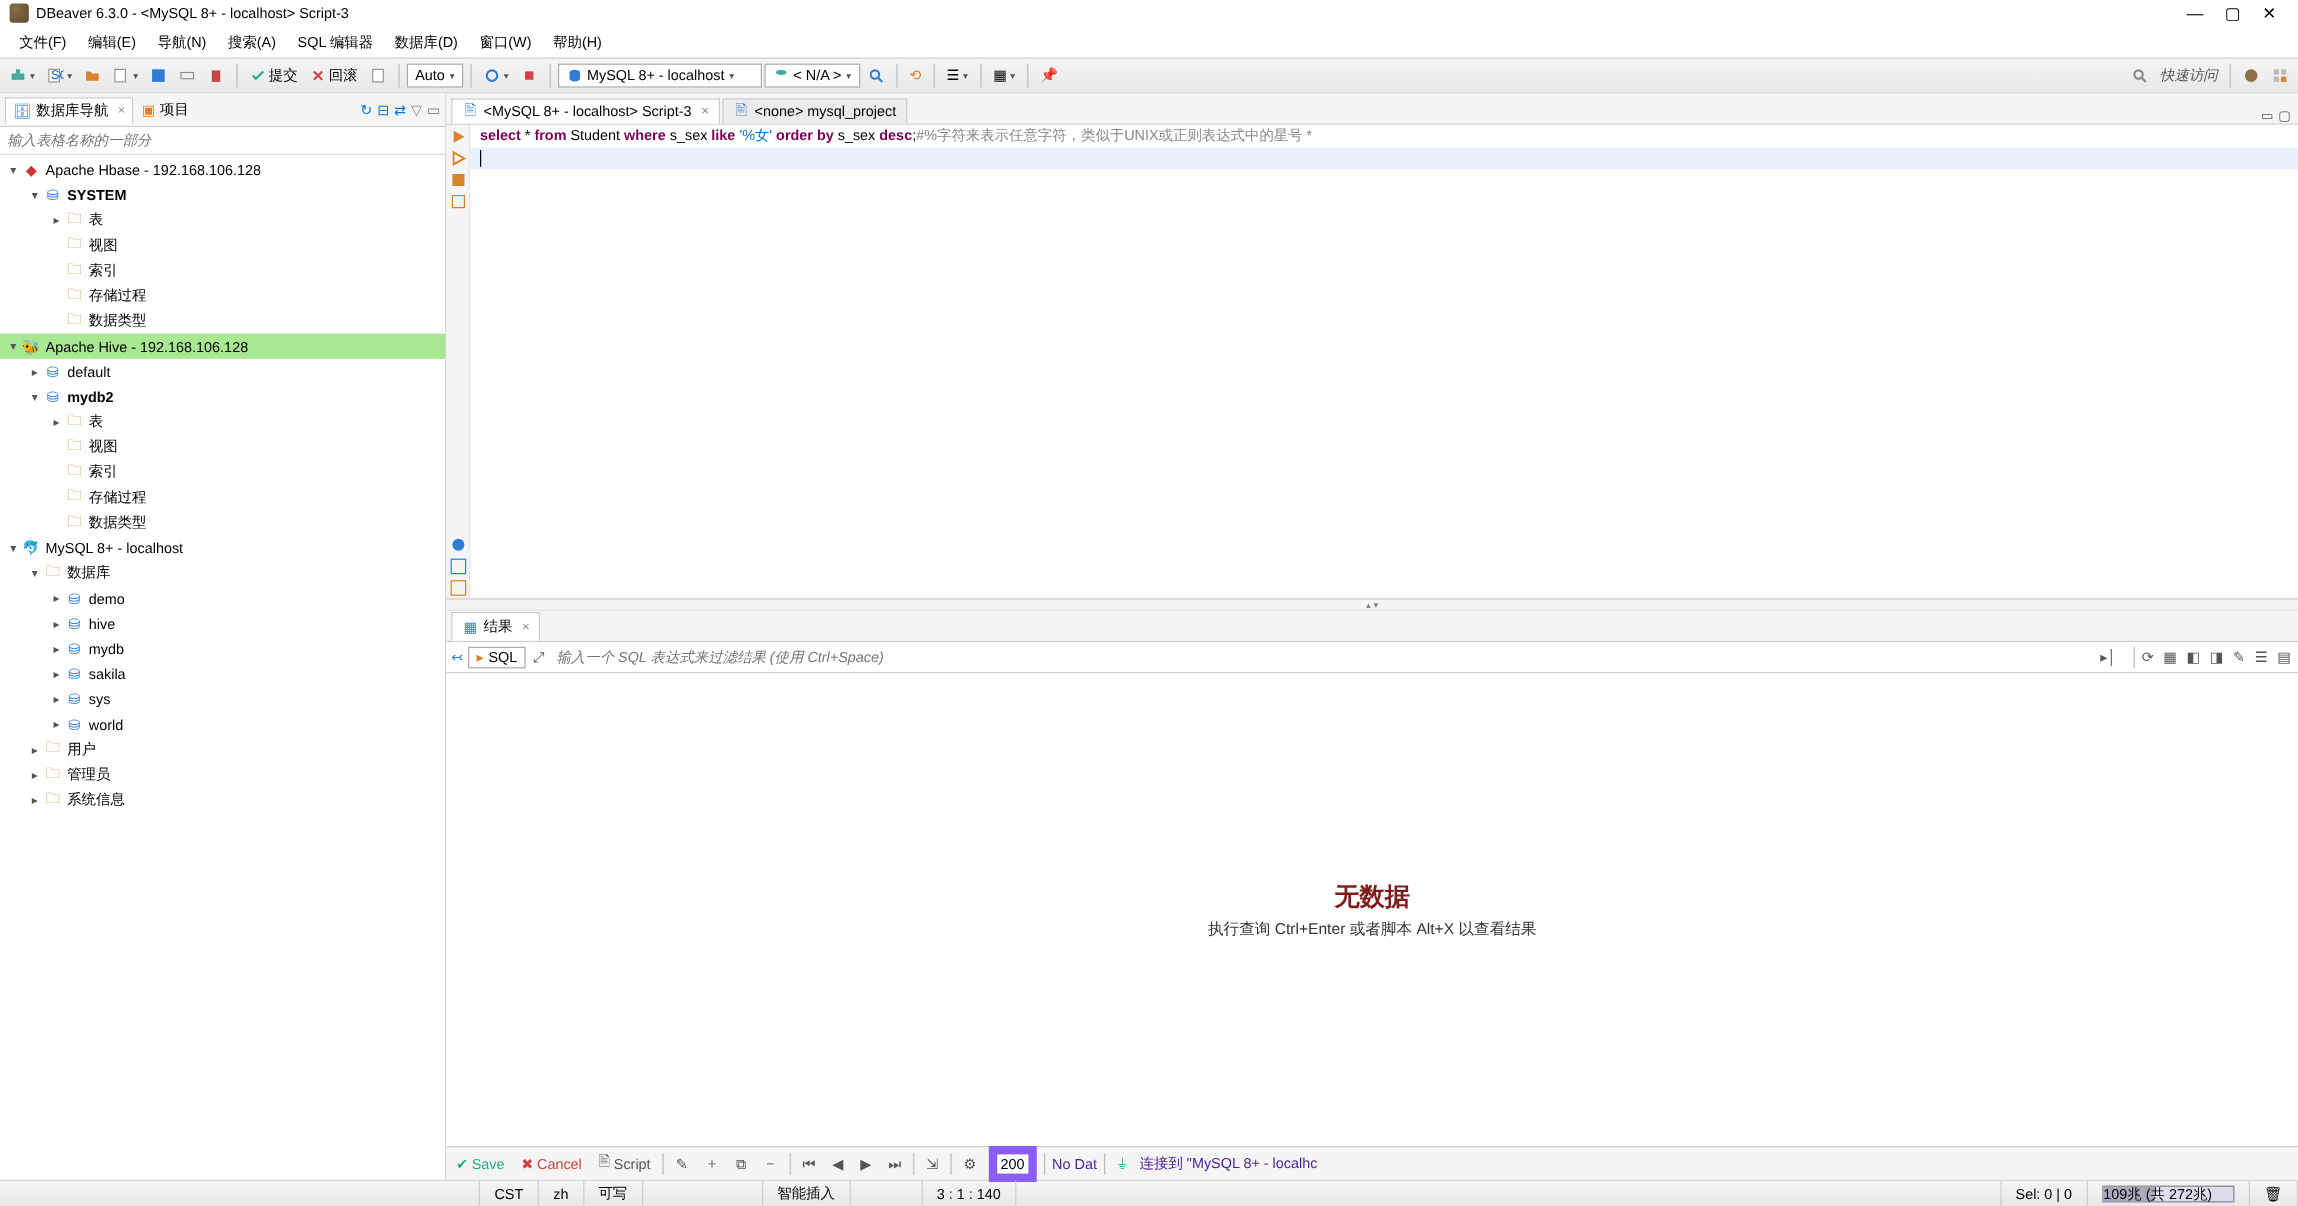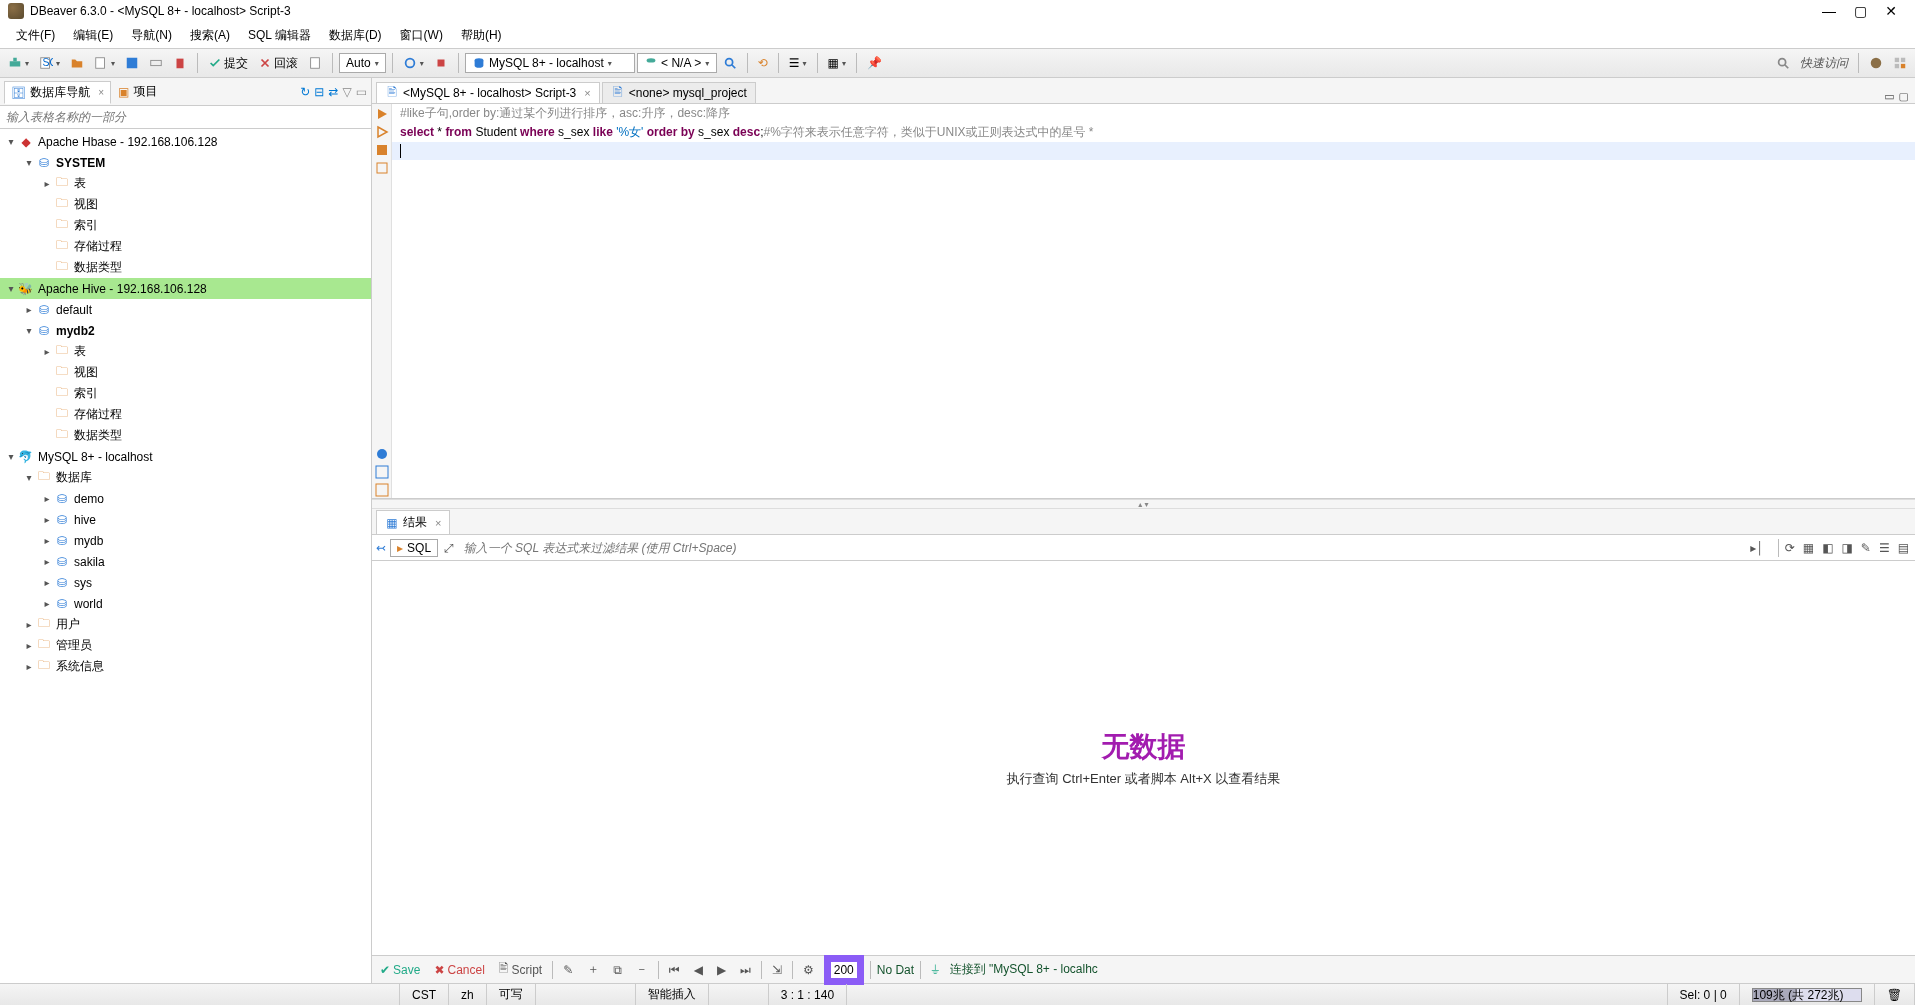--- a/index.html
+++ b/index.html
@@ -61,29 +61,29 @@
 .code-cursor { display:inline-block; width:1px; height:14px; background:#000; vertical-align:middle; animation: blink 1s step-end infinite; }
 @keyframes blink { 50% { opacity: 0; } }
 .splitter { height: 10px; background: #f5f5f5; display: flex; align-items: center; justify-content: center; color: #888; font-size: 8px; cursor: row-resize; border-top: 1px solid #ddd; border-bottom: 1px solid #ddd; }
 .result-tabs { height: 26px; display: flex; align-items: flex-end; background: #f5f5f5; border-bottom: 1px solid #ccc; padding: 0 4px; }
 .filter-bar { height: 26px; display: flex; align-items: center; border-bottom: 1px solid #ccc; background: #fff; padding: 0 4px; gap: 4px; }
 .filter-bar .sql-btn { border: 1px solid #aaa; padding: 1px 6px; cursor: pointer; display:inline-flex; align-items:center; gap:4px; }
 .filter-bar .arrow { color: #2e7cd6; cursor: pointer; }
 .filter-bar input { flex: 1; border: none; outline: none; font-style: italic; color: #888; padding: 2px 4px; }
 .filter-bar .ftool { cursor: pointer; color: #555; padding: 0 2px; }
 .result-body { flex: 1; display: flex; flex-direction: column; align-items: center; justify-content: center; background: #fff; min-height: 220px; }
-.no-data-title { font-size: 28px; font-weight: bold; color: #a21caf; margin-bottom: 4px; }
+.no-data-title { font-size: 21px; font-weight: bold; color: #7f1d1d; margin-bottom: 4px; }
 .no-data-sub { font-size: 13px; color: #333; }
 .result-footer { height: 28px; display: flex; align-items: center; background: #f5f5f5; border-top: 1px solid #ccc; padding: 0 4px; gap: 6px; }
 .result-footer .fbtn { display: inline-flex; align-items: center; gap: 3px; cursor: pointer; padding: 1px 4px; color: #555; }
 .result-footer .fbtn.save { color: #2a8; }
 .result-footer .fbtn.cancel { color: #c44; }
 .result-footer .sep2 { width: 1px; height: 18px; background: #bbb; }
 .result-footer input { width: 40px; border: 7px solid #8b5cf6; padding: 1px 3px; text-align: left; }
-.result-footer .status-text { color: #14532d; }
+.result-footer .status-text { color: #4c1d95; }
 .statusbar { height: 22px; display: flex; align-items: center; background: linear-gradient(#f5f5f5,#e8e8e8); border-top: 1px solid #ccc; font-size: 11px; }
 .statusbar .cell { padding: 0 12px; border-right: 1px solid #ccc; height: 100%; display: flex; align-items: center; }
 .statusbar .cell.wide { flex: 1; }
 .statusbar .mem-bar { width: 110px; height: 14px; border: 1px solid #888; background: #dde; position: relative; text-align: left; line-height: 12px; font-size: 10px; }
 .statusbar .mem-bar .fill { position: absolute; left: 0; top: 0; bottom: 0; width: 40%; background: #aab; }
 .statusbar .mem-bar .txt { position: relative; }
 </style>
 </head>
 <body>
 
@@ -436,21 +436,20 @@
               <rect x="2" y="2" width="12" height="12" fill="none" stroke="#2e7cd6"></rect>
             </svg>
           </div>
         <div class="gbtn">
             <svg viewBox="0 0 16 16">
               <rect x="2" y="2" width="12" height="12" fill="none" stroke="#d9822b"></rect>
             </svg>
           </div>
       </div>
       <div class="code-area">
-        <div class="code-line"><span class="cm">#like子句,order by:通过某个列进行排序，asc:升序，desc:降序</span></div>
         <div class="code-line"><span class="kw">select</span><span class="op"> * </span><span class="kw">from</span><span class="op"> Student </span><span class="kw">where</span><span class="op"> s_sex </span><span class="kw">like</span><span class="str"> '%女' </span><span class="kw">order by</span><span class="op"> s_sex </span><span class="kw">desc</span><span class="op">;</span><span class="cm">#%字符来表示任意字符，类似于UNIX或正则表达式中的星号 *</span></div>
         <div class="code-line current"><span class="code-cursor"></span></div>
       </div>
     </div>
 
     <div class="splitter">▴ ▾</div>
 
     <div class="result-tabs">
       <div class="editor-tab active">
         <span class="tab-icon">▦</span>

